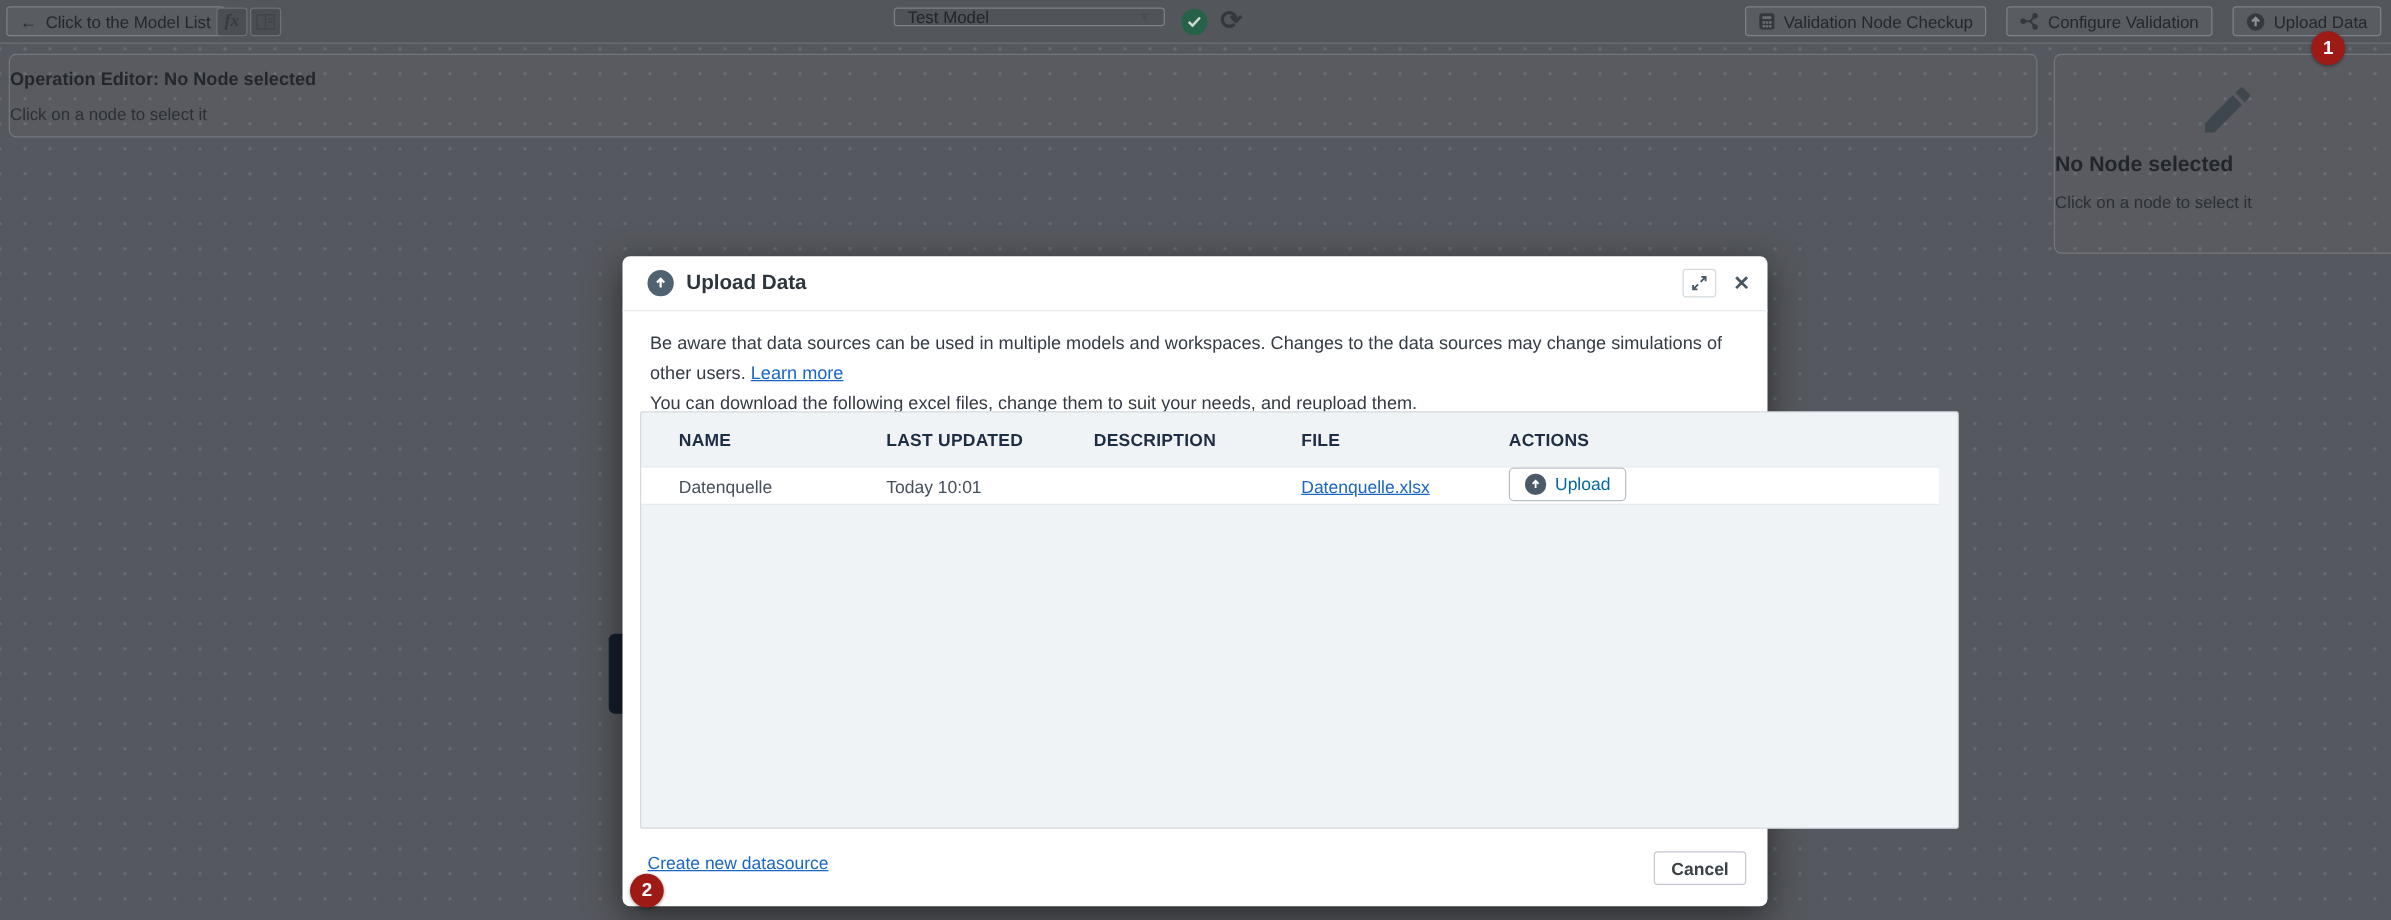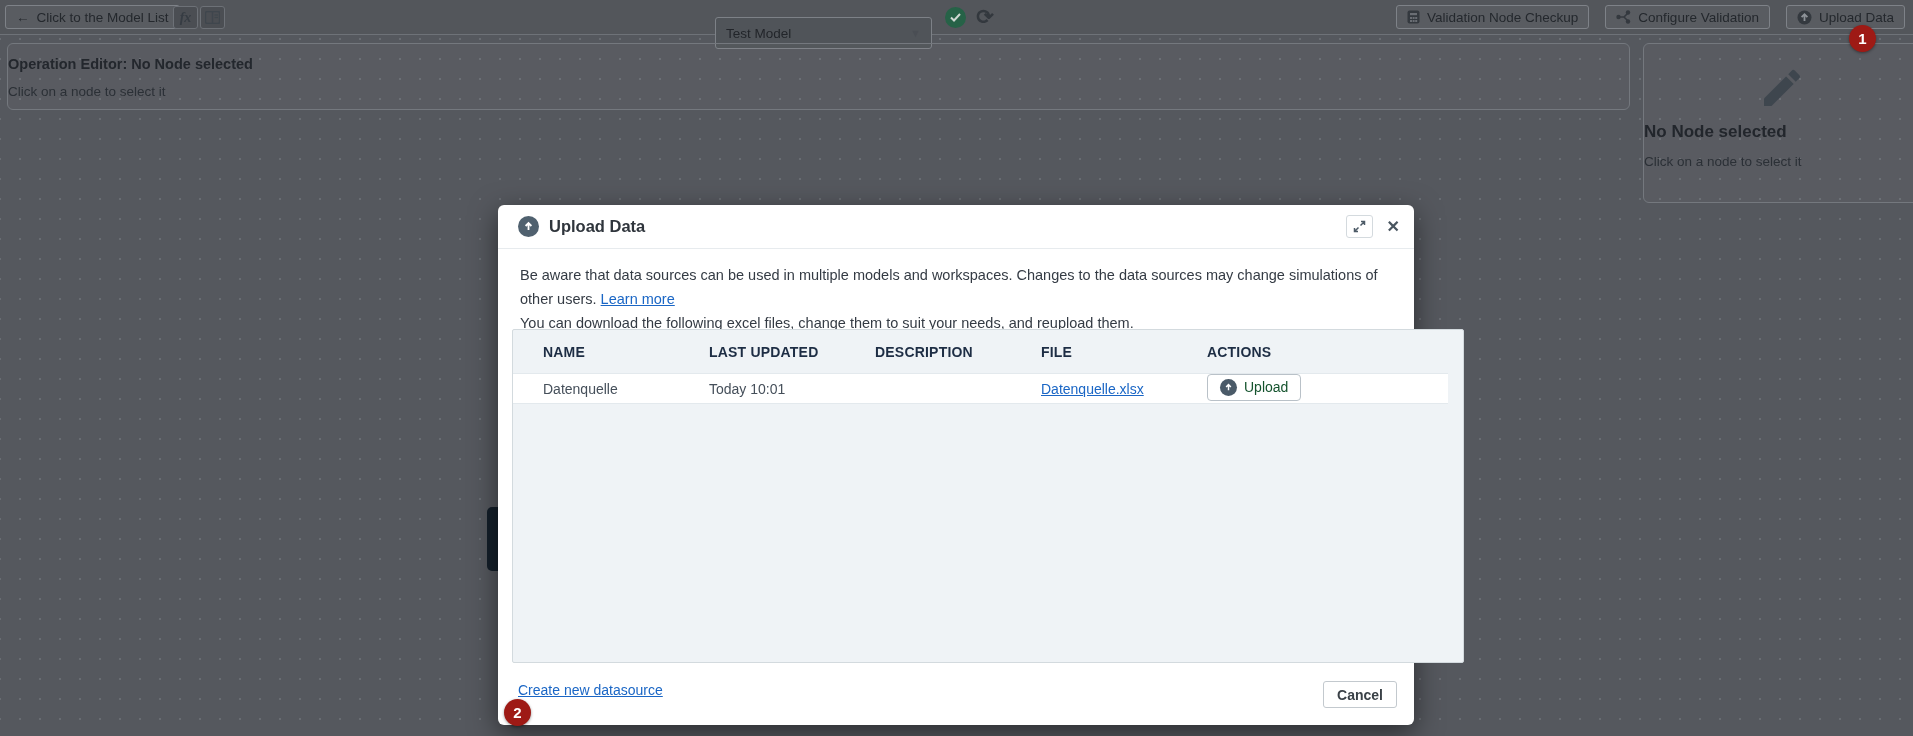--- a/index.html
+++ b/index.html
@@ -25,21 +25,21 @@
     white-space:nowrap;
   }
   .icon-btn {
     width:25px; height:23px; display:inline-flex; align-items:center; justify-content:center;
     border:1px solid #6d7177; border-radius:3px; background:#4b4e53; color:#363c43;
   }
   .back { position:absolute; left:5px; top:5px; }
   .fxbtn { position:absolute; left:173px; top:6px; font-style:italic; font-family:"Liberation Serif", serif; font-weight:bold; font-size:14px; }
   .panelbtn { position:absolute; left:200px; top:6px; }
   .model-select {
-    position:absolute; left:715px; top:17px; width:217px; height:32px;
+    position:absolute; left:715px; top:6px; width:217px; height:15px;
     background:#505459; border:1px solid #7d8187; border-radius:3px;
     display:flex; align-items:center; padding:0 10px; color:#22252a; font-size:13.5px;
   }
   .model-select .caret { margin-left:auto; color:#4a4e54; font-size:11px; }
   .check-ic {
     position:absolute; left:945px; top:7px; width:21px; height:21px; border-radius:50%;
     background:#266247; display:flex; align-items:center; justify-content:center;
   }
   .refresh-ic {
     position:absolute; left:973px; top:3px; width:24px; height:28px;
@@ -83,38 +83,38 @@
   .expand-btn {
     width:27px; height:23px; border:1px solid #d4dade; border-radius:3px;
     display:flex; align-items:center; justify-content:center; background:#fff;
   }
   .close-btn { margin-left:14px; font-size:16px; color:#49555f; font-weight:bold; }
 
   .m-desc { padding:14px 22px 0 22px; font-size:14.5px; line-height:24px; color:#343b44; }
   a.link { color:#1a66c5; text-decoration:underline; cursor:pointer; }
 
   .tbl-box {
-    position:absolute; left:14px; top:124px; width:952px; height:334px;
+    position:absolute; left:14px; top:124px; width:1055px; height:334px;
     background:#eff3f6; border:1px solid #d3dade; border-radius:2px; overflow:hidden;
   }
   .tbl-head, .tbl-row {
     display:grid; grid-template-columns:166px 166px 166px 166px 1fr;
   }
   .tbl-head { height:43px; align-items:center; }
   .tbl-head > div { padding-left:30px; font-size:14px; font-weight:bold; color:#1d2d44; letter-spacing:0.2px; }
   .tbl-row {
     height:31px; align-items:center; background:#ffffff; margin-right:15px;
     border-top:1px solid #e3e9ed; border-bottom:1px solid #e3e9ed;
   }
   .tbl-row > div { padding-left:30px; font-size:14px; color:#454f5a; }
   .cell-updated { color:#415468; }
   .upload-btn {
     display:inline-flex; align-items:center; gap:7px; height:27px; padding:0 12px;
     background:#fff; border:1px solid #b9c1c8; border-radius:4px;
-    font-size:14px; color:#14532d;
+    font-size:14px; color:#0369a1;
   }
   .upload-btn .u-ic {
     width:17px; height:17px; border-radius:50%; background:#4a5a68;
     display:flex; align-items:center; justify-content:center;
   }
   .actions-cell { margin-top:-3px; }
 
   .create-link { position:absolute; left:20px; top:477px; font-size:14px; }
   .cancel-btn {
     position:absolute; right:17px; top:476px; height:27px; padding:0 13px;

